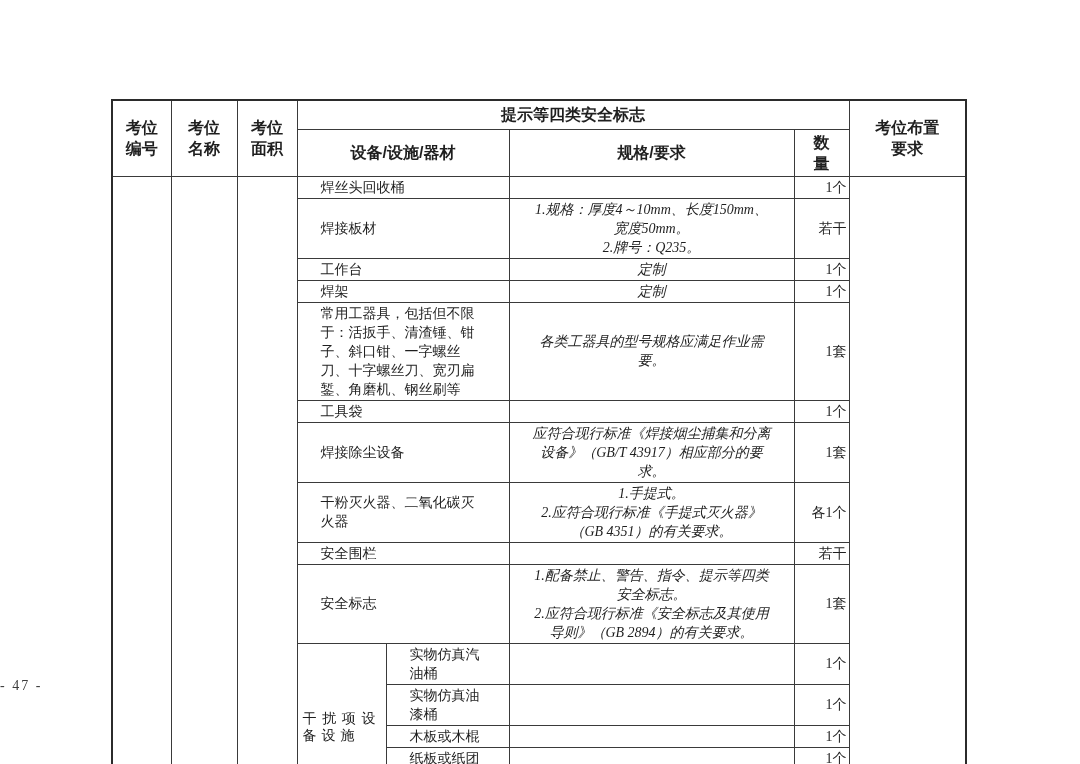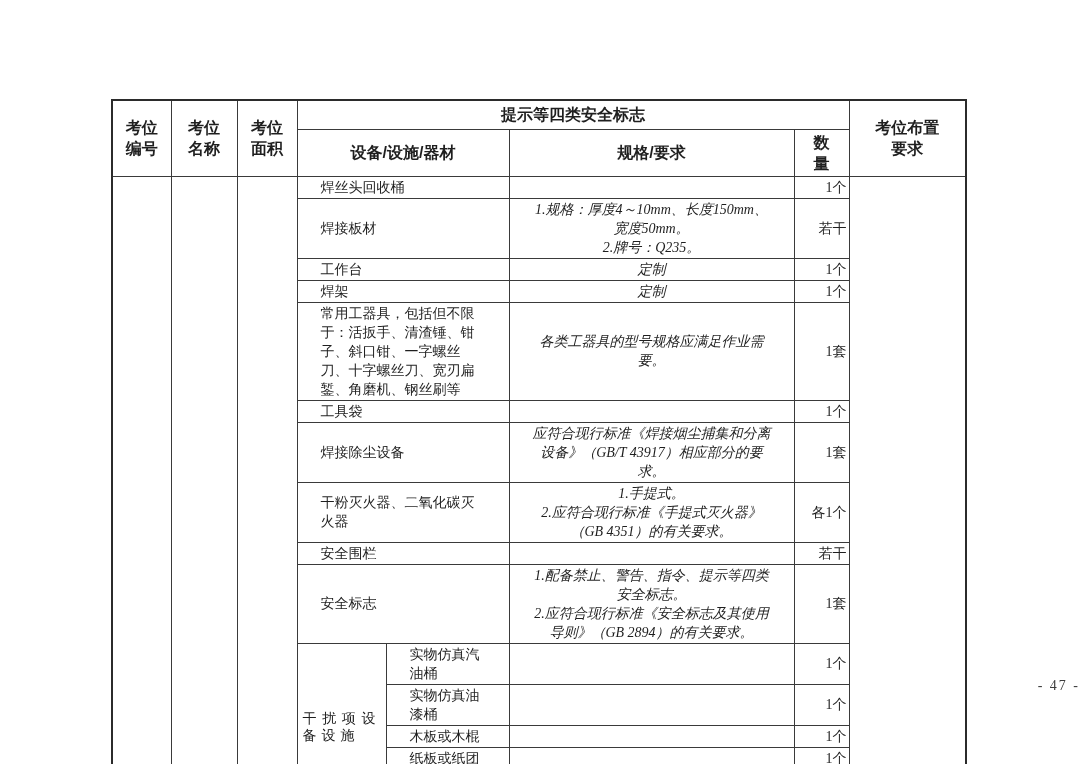--- a/index.html
+++ b/index.html
@@ -45,21 +45,21 @@
     text-align:justify;
     text-justify:inter-character;
     letter-spacing:5px;
     padding:1px 5px;
     line-height:17px;
   }
   .footer {
     position:absolute;
     left:0; right:0;
     top:678px;
-    text-align:right;
+    text-align:left;
     font-size:14px;
     color:#3c3c3c;
     letter-spacing:2px;
   }
 </style>
 </head>
 <body>
 
 <div class="page">
 

